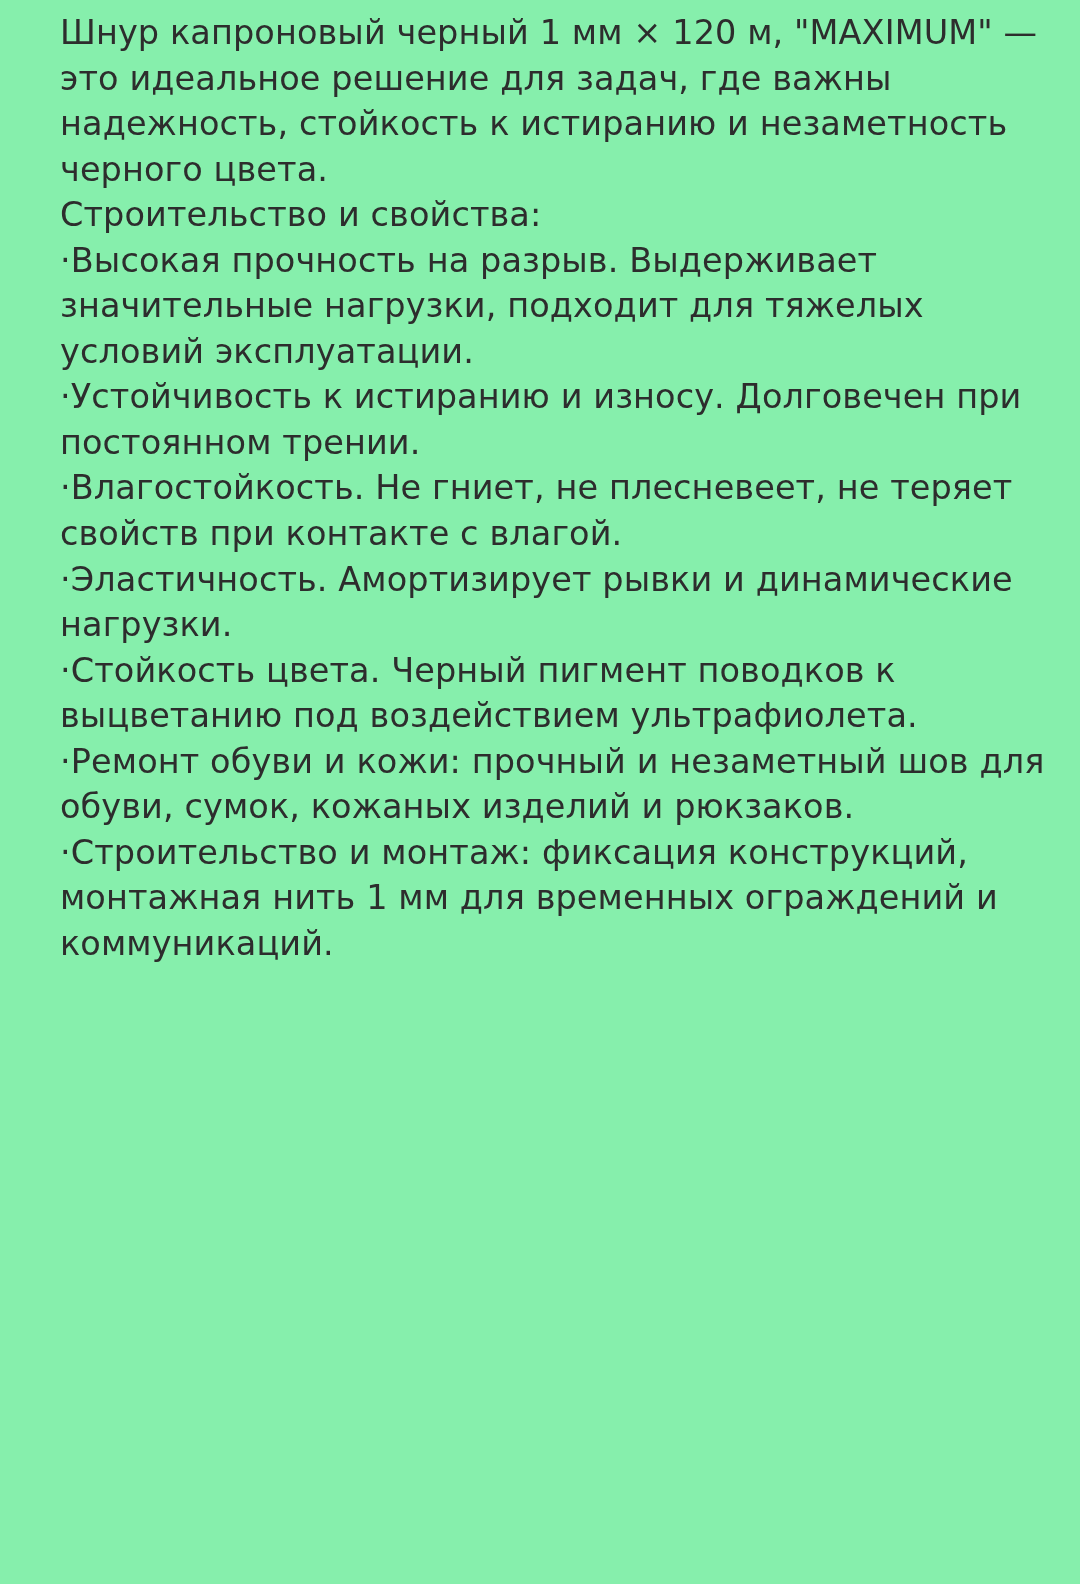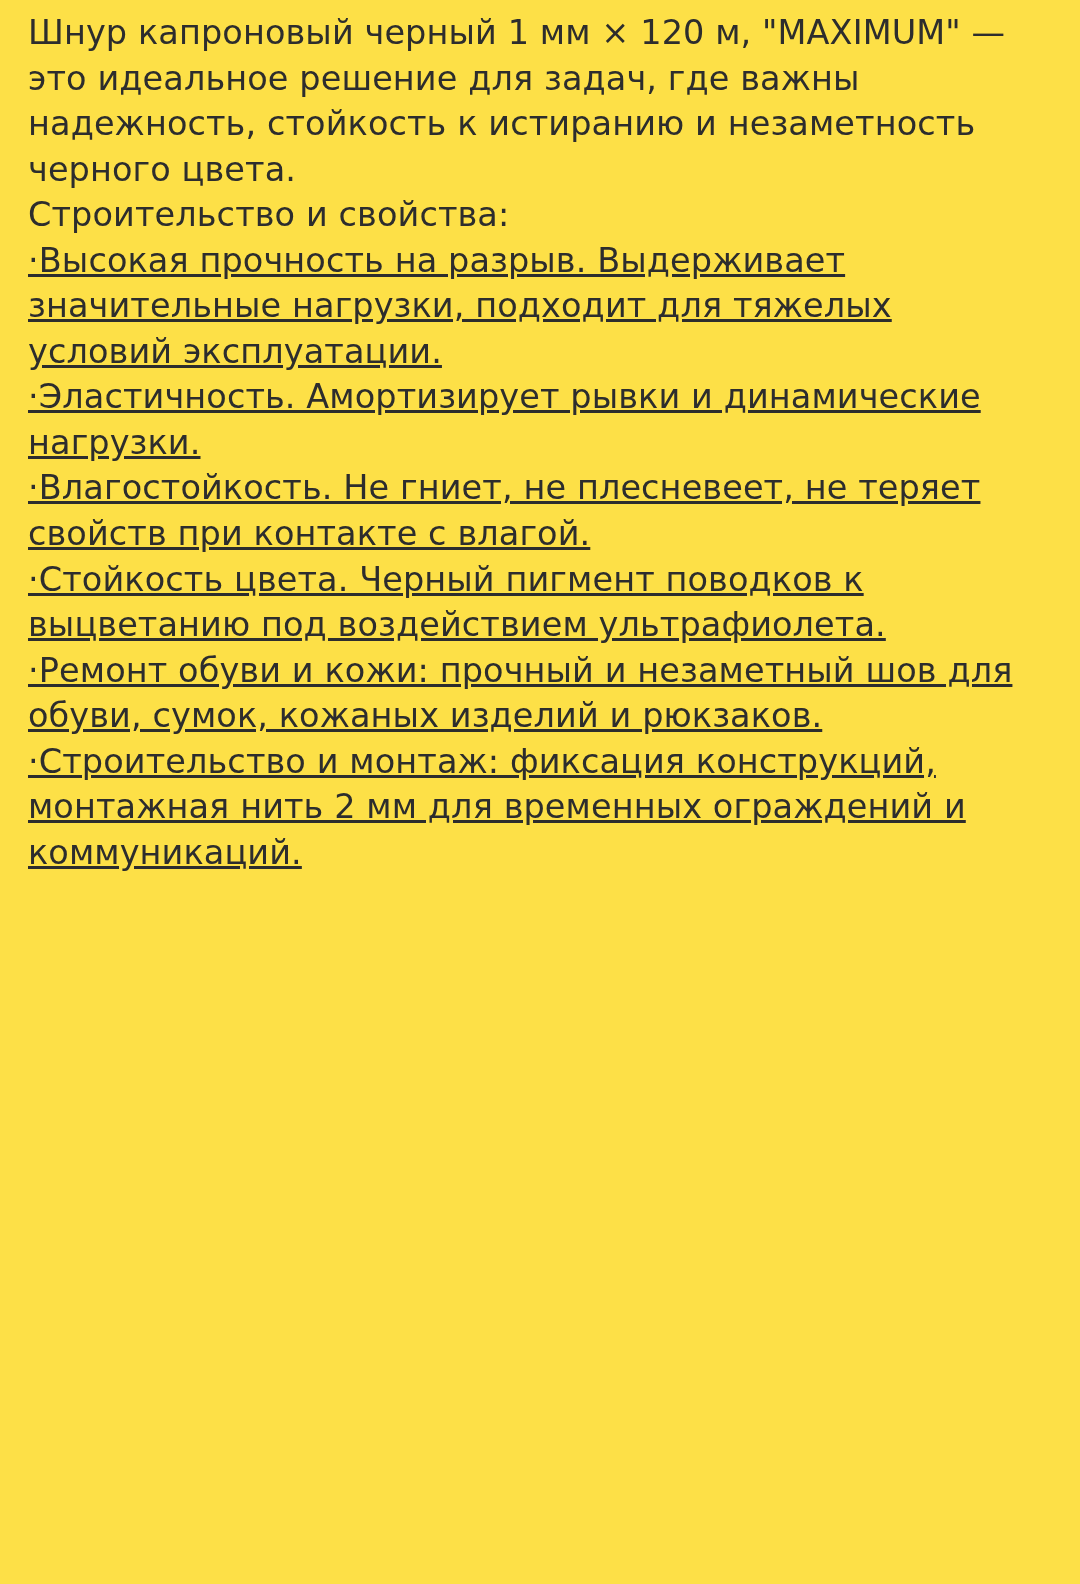--- a/index.html
+++ b/index.html
@@ -11,52 +11,52 @@
     width: 1080px;
     min-height: 1584px;
     font-family: "DejaVu Sans", sans-serif;
     color: #2b2b2b;
     -webkit-font-smoothing: antialiased;
   }
   .page {
     width: 1080px;
     min-height: 1584px;
     box-sizing: border-box;
-    padding: 10px 34px 0 28px;
-    background: #fde047;
+    padding: 10px 34px 0 60px;
+    background: #86efac;
   }
   .description {
     font-size: 33.5px;
     line-height: 1.36;
     letter-spacing: 0.1px;
     color: #2d2d2d;
     font-weight: 400;
   }
   .para {
     margin: 0;
     padding: 0;
     text-indent: 0;
   }
   .bullet-line {
     margin: 0;
     padding: 0;
-    text-decoration: underline;
   }
   .heading-line {
     margin: 0;
     padding: 0;
   }
 </style>
 </head>
 <body>
 
 <div class="page">
   <div class="description">
     <p class="para">Шнур капроновый черный 1 мм × 120 м, "MAXIMUM" — это идеальное решение для задач, где важны надежность, стойкость к истиранию и незаметность черного цвета.</p>
     <p class="heading-line">Строительство и свойства:</p>
     <p class="bullet-line">·Высокая прочность на разрыв. Выдерживает значительные нагрузки, подходит для тяжелых условий эксплуатации.</p>
+    <p class="bullet-line">·Устойчивость к истиранию и износу. Долговечен при постоянном трении.</p>
+    <p class="bullet-line">·Влагостойкость. Не гниет, не плесневеет, не теряет свойств при контакте с влагой.</p>
     <p class="bullet-line">·Эластичность. Амортизирует рывки и динамические нагрузки.</p>
-    <p class="bullet-line">·Влагостойкость. Не гниет, не плесневеет, не теряет свойств при контакте с влагой.</p>
     <p class="bullet-line">·Стойкость цвета. Черный пигмент поводков к выцветанию под воздействием ультрафиолета.</p>
     <p class="bullet-line">·Ремонт обуви и кожи: прочный и незаметный шов для обуви, сумок, кожаных изделий и рюкзаков.</p>
-    <p class="bullet-line">·Строительство и монтаж: фиксация конструкций, монтажная нить 2 мм для временных ограждений и коммуникаций.</p>
+    <p class="bullet-line">·Строительство и монтаж: фиксация конструкций, монтажная нить 1 мм для временных ограждений и коммуникаций.</p>
   </div>
 </div>
 
 </body></html>

